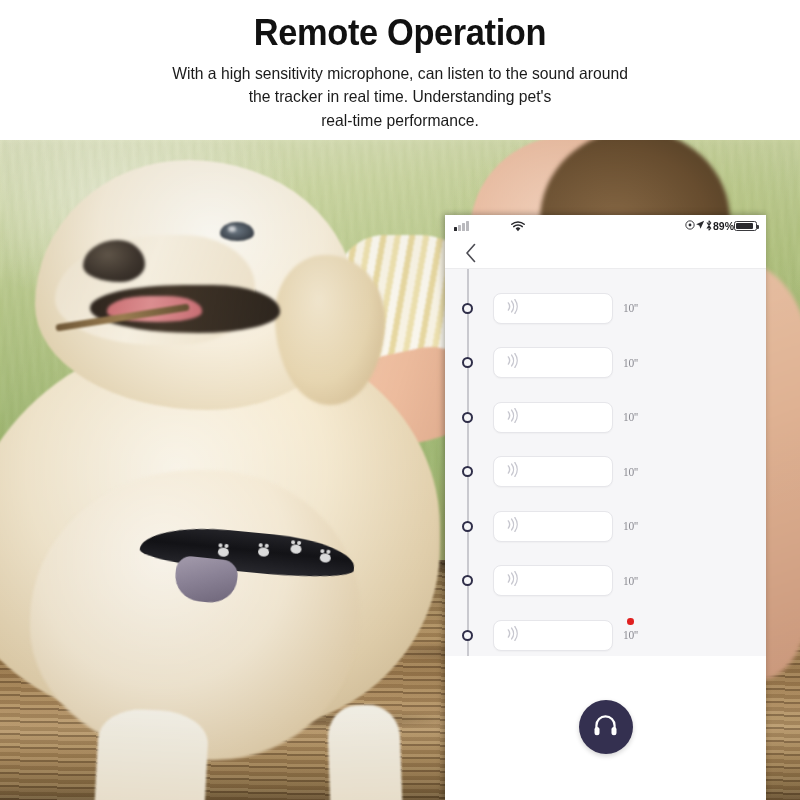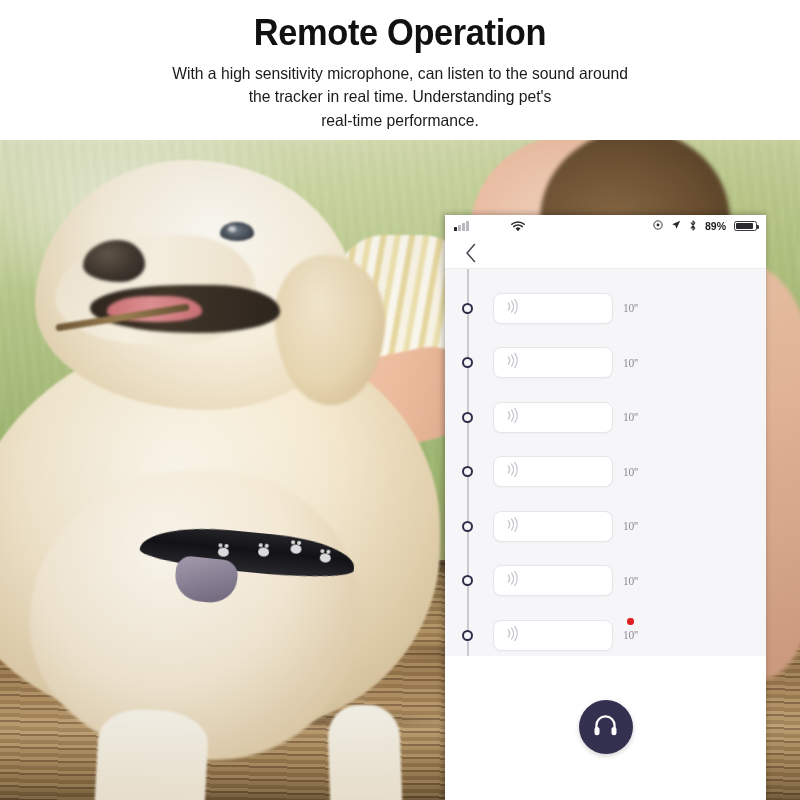--- a/index.html
+++ b/index.html
@@ -329,21 +329,21 @@
   .sb-bar.on { background: #2a2a2e; }
   .sb-b1 { height: 3.5px; }
   .sb-b2 { height: 5.5px; }
   .sb-b3 { height: 7.5px; }
   .sb-b4 { height: 9.5px; }
   .sb-wifi { margin-left: 42px; display: flex; align-items: center; }
   .sb-right {
     margin-left: auto;
     display: flex;
     align-items: center;
-    gap: 8px;
+    gap: 0;
     font-size: 10.5px;
     font-weight: 600;
     color: #1d1d20;
   }
   .sb-battery {
     position: relative;
     width: 23px; height: 10.5px;
     border: 1px solid #3a3a3e;
     border-radius: 2.5px;
     padding: 1.2px;

